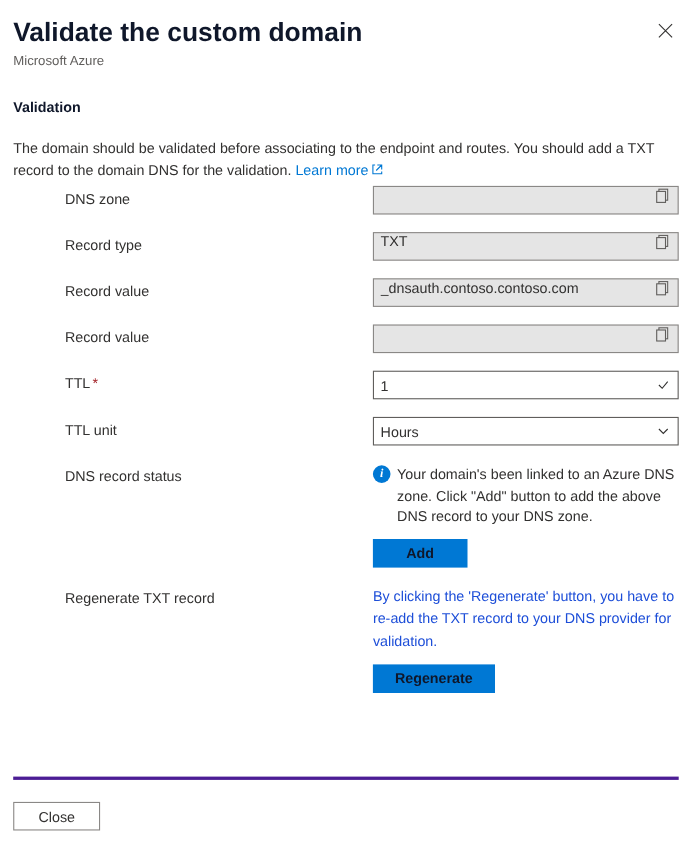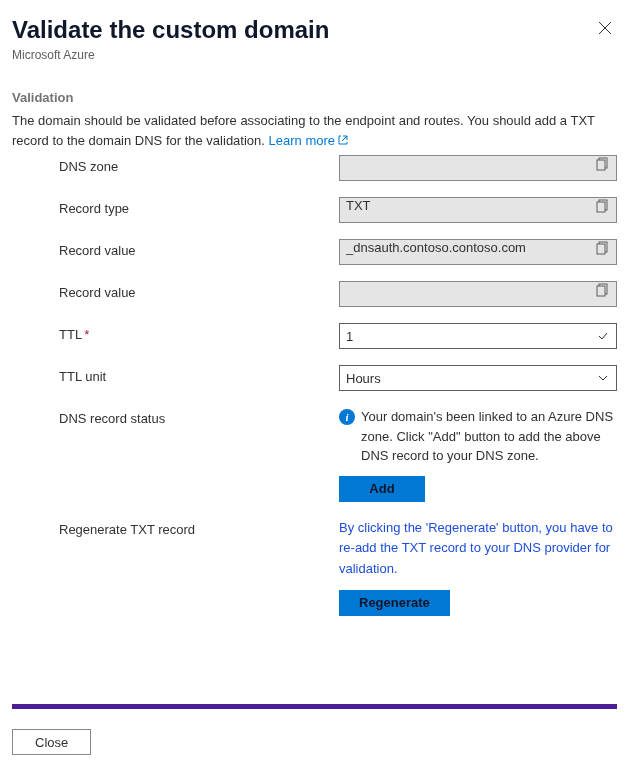--- a/index.html
+++ b/index.html
@@ -44,22 +44,22 @@
       color: #323130;
     }
     .subtitle {
       font-size: 12px;
       color: #605e5c;
       margin-bottom: 28px;
     }
     .section-heading {
       font-size: 13px;
       font-weight: 600;
-      color: #737373;
-      margin-bottom: 6px;
+      color: #0f172a;
+      margin-bottom: 20px;
     }
     .section-desc {
       font-size: 13px;
       color: #323130;
       line-height: 1.5;
       margin-bottom: 4px;
     }
     .learn-link {
       color: #0078d4;
       text-decoration: none;
@@ -186,21 +186,21 @@
       padding: 0 20px;
       font-size: 13px;
       font-weight: 600;
       cursor: pointer;
       min-width: 86px;
       align-self: flex-start;
     }
     .footer {
       margin-top: auto;
       padding-top: 20px;
-      border-top: 5px solid #4c1d95;
+      border-top: 3px solid #4c1d95;
     }
     .secondary-btn {
       background: #ffffff;
       color: #323130;
       border: 1px solid #8a8886;
       height: 26px;
       padding: 0 22px;
       font-size: 13px;
       cursor: pointer;
     }

